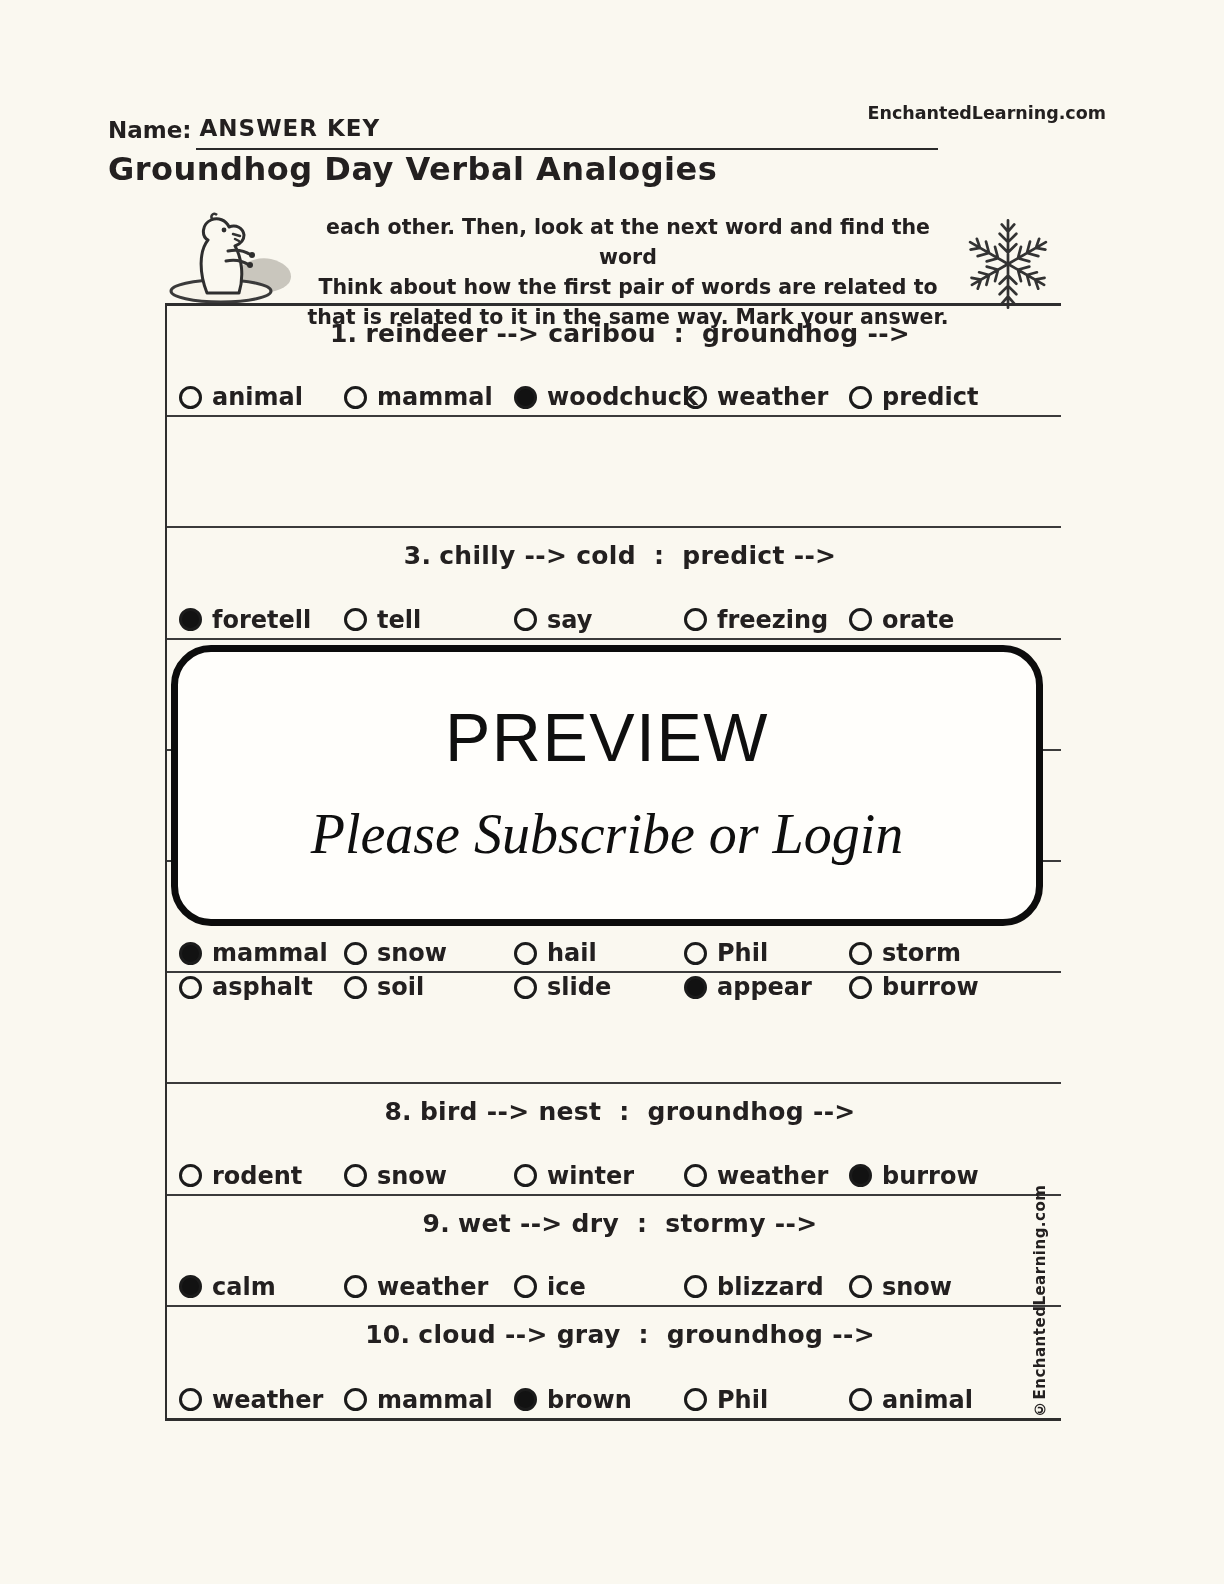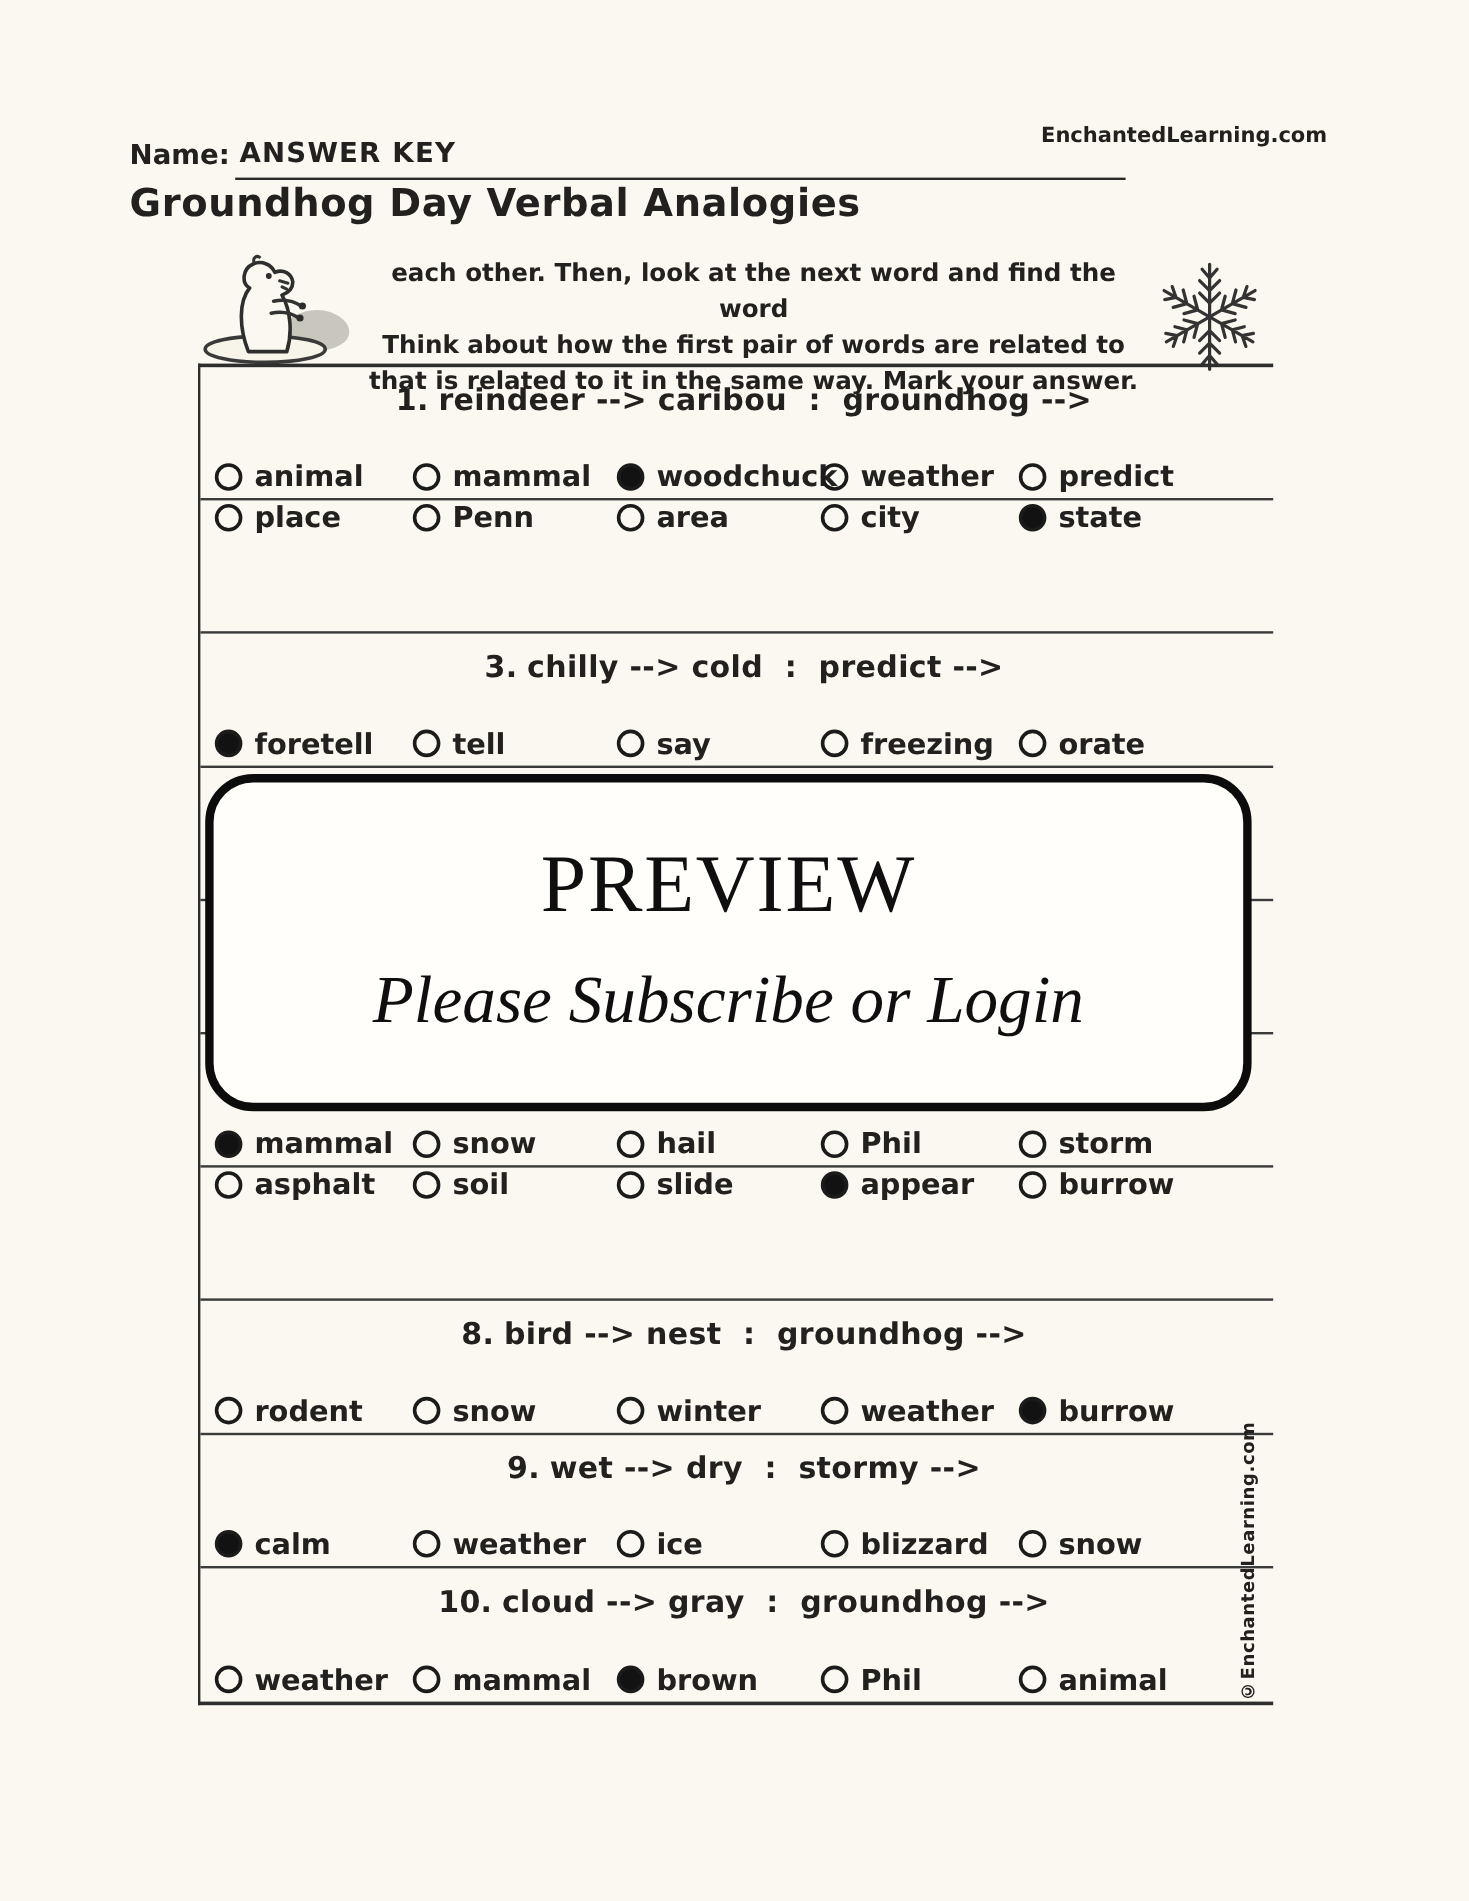--- a/index.html
+++ b/index.html
@@ -34,21 +34,21 @@
   .q-num{margin-right:8px;}
   .opts{display:grid;grid-template-columns:165px 170px 170px 165px 1fr;padding:0 0 4px 12px;align-items:center;text-align:right;}
   .opt{display:flex;align-items:center;gap:10px;font-size:24px;font-weight:700;}
   .radio{width:17px;height:17px;border:3px solid #1b1b1b;border-radius:50%;flex:0 0 auto;background:transparent;}
   .radio.filled{background:#121212;}
 
   
   .preview{position:absolute;left:171px;top:645px;width:872px;height:281px;box-sizing:border-box;
     background:#fffefb;border:7px solid #0c0c0c;border-radius:40px;z-index:5;
     display:flex;flex-direction:column;align-items:center;justify-content:center;gap:26px;padding-bottom:8px;}
-  .preview-title{font-family:Liberation Serif, serif;font-size:68px;font-weight:500;letter-spacing:1.5px;color:#0f0f0f;}
+  .preview-title{font-family:Liberation Sans, sans-serif;font-size:68px;font-weight:500;letter-spacing:1.5px;color:#0f0f0f;}
   .preview-subtitle{font-family:"Liberation Serif","DejaVu Serif",serif;font-style:italic;font-size:56px;font-weight:500;color:#0f0f0f;}
 
   
   .side-copyright{position:absolute;left:1031px;top:1242px;height:176px;z-index:6;
     writing-mode:vertical-rl;transform:rotate(180deg);
     font-size:15px;font-weight:600;letter-spacing:.5px;color:#232020;}
   .footer{position:absolute;left:0;top:1438px;width:100%;text-align:center;font-size:16.5px;font-weight:400;color:#333;}
 
   svg .ink{stroke:#333;fill:none;}
 </style>
@@ -126,42 +126,20 @@
             <span class="radio"></span>
             <span>weather</span>
           </span>
           <span class="opt">
             <span class="radio"></span>
             <span>predict</span>
           </span>
         </div>
       </div>
       <div class="row">
-        <div class="opts">
-          <span class="opt">
-            <span class="radio"></span>
-            <span>place</span>
-          </span>
-          <span class="opt">
-            <span class="radio"></span>
-            <span>Penn</span>
-          </span>
-          <span class="opt">
-            <span class="radio"></span>
-            <span>area</span>
-          </span>
-          <span class="opt">
-            <span class="radio"></span>
-            <span>city</span>
-          </span>
-          <span class="opt">
-            <span class="radio filled"></span>
-            <span>state</span>
-          </span>
-        </div>
       </div>
       <div class="row">
         <div class="q-line"><span class="q-num">3.</span><span>chilly --&gt; cold  :  predict --&gt;</span></div>
         <div class="opts">
           <span class="opt">
             <span class="radio filled"></span>
             <span>foretell</span>
           </span>
           <span class="opt">
             <span class="radio"></span>

